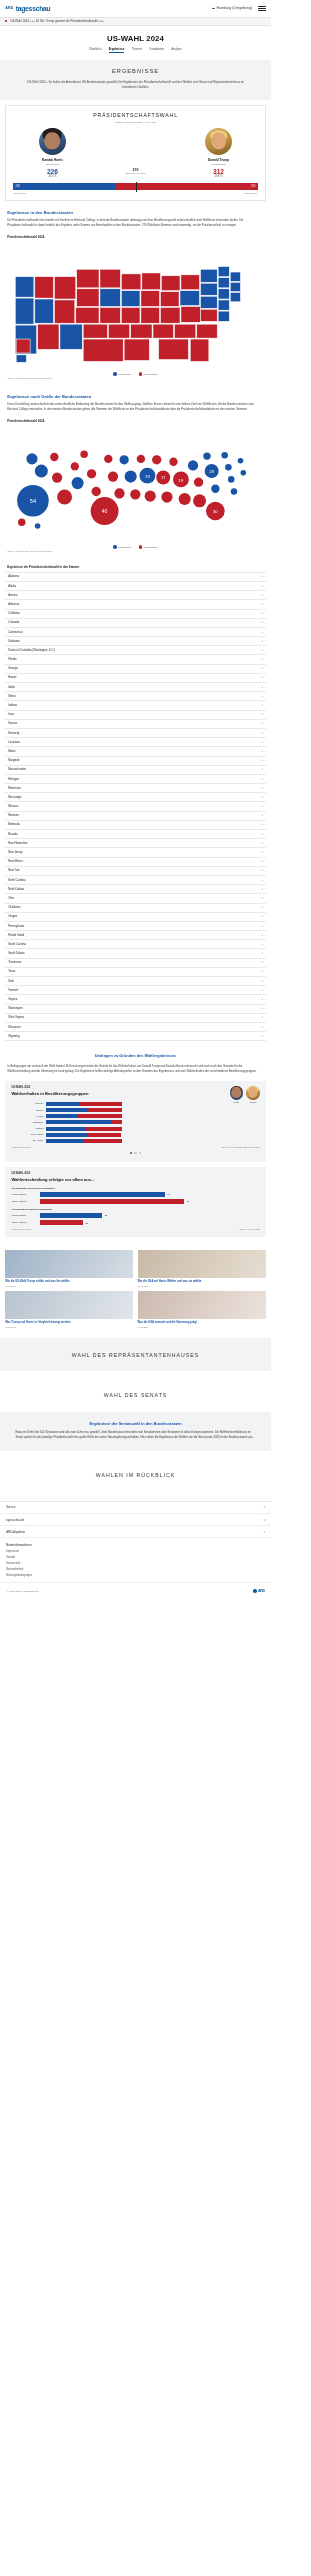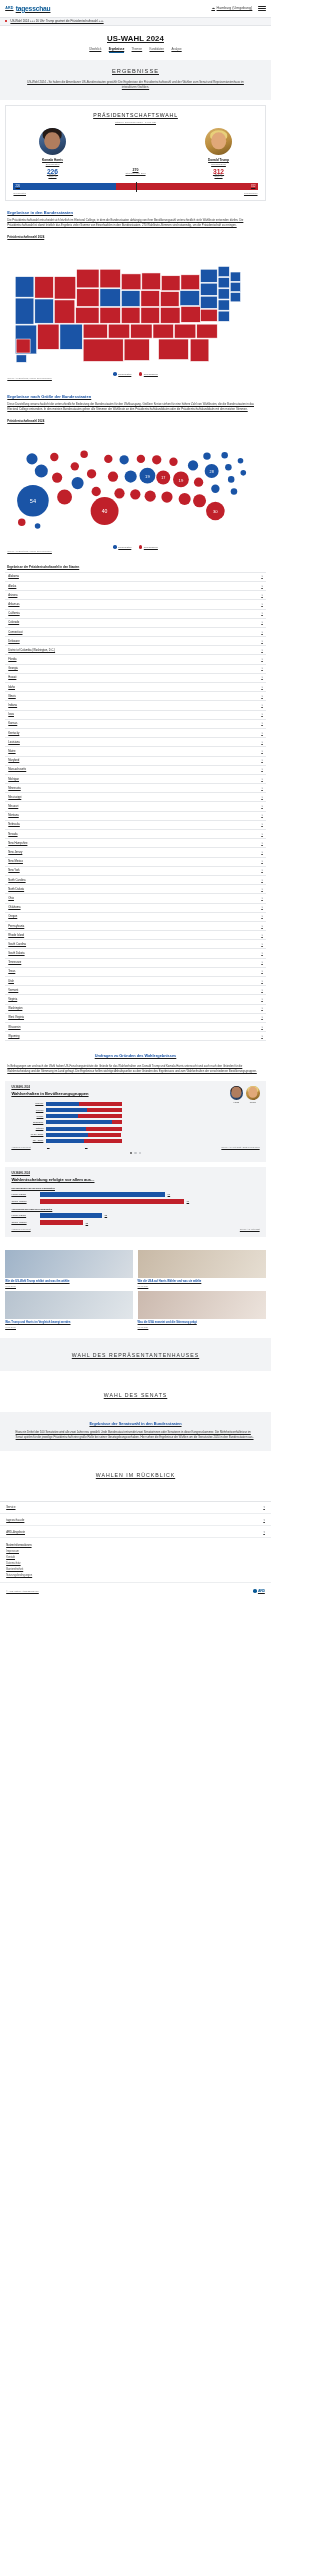--- a/index.html
+++ b/index.html
@@ -2,21 +2,21 @@
 <html lang="de" style="font-size:8.3px"><head>
 <meta charset="utf-8">
 <style>
   * { box-sizing: border-box; margin: 0; padding: 0; }
   body {
     font-family: "Liberation Sans", sans-serif;
     background: #ffffff;
     color: #1a1a1a;
     width: 311px;
   }
-  .page { width: 271px; position: relative; text-decoration: underline; }
+  .page { width: 271px; position: relative; }
 
   
   .topbar {
     background: #ffffff;
     border-bottom: 0.5px solid #e3e5e8;
     height: 17.6px;
     display: flex;
     align-items: center;
     padding: 0 5.2px;
     gap: 5.2px;

